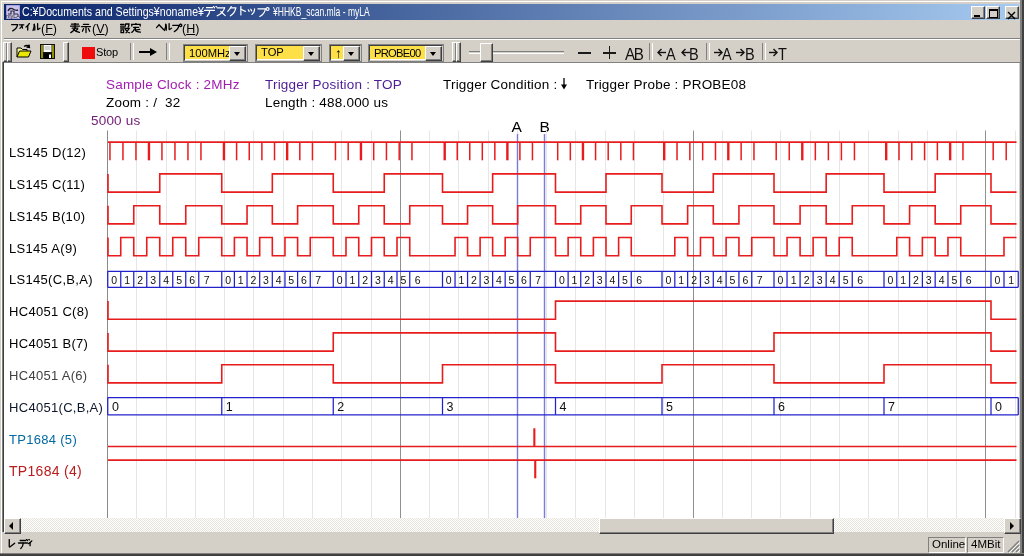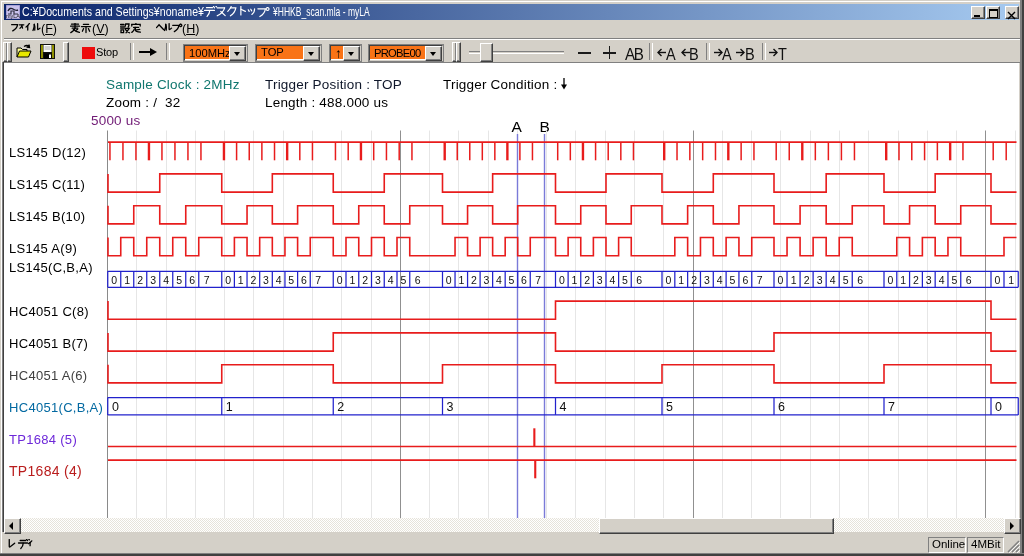--- a/index.html
+++ b/index.html
@@ -1,21 +1,21 @@
 <!DOCTYPE html>
 <html><head><meta charset="utf-8">
 <style>
 html,body{margin:0;padding:0}
 body{width:1024px;height:556px;overflow:hidden;font-family:"Liberation Sans",sans-serif}
 #win{position:absolute;left:0;top:0;width:1024px;height:556px;background:#d4d0c8}
 .abs{position:absolute}
 .raised{border-top:1px solid #fff;border-left:1px solid #fff;border-right:1px solid #404040;border-bottom:1px solid #404040;box-shadow:inset -1px -1px 0 #808080}
 .sunk{border-top:1px solid #808080;border-left:1px solid #808080;border-right:1px solid #fff;border-bottom:1px solid #fff}
 .groove{width:2px;border-left:1px solid #808080;border-right:1px solid #fff}
-.combo{background:#f97316;border-top:1px solid #404040;border-left:1px solid #404040;border-right:1px solid #d4d0c8;border-bottom:1px solid #d4d0c8;box-shadow:0 0 0 1px #808080, inset -1px -1px 0 #fff}
+.combo{background:#fde047;border-top:1px solid #404040;border-left:1px solid #404040;border-right:1px solid #d4d0c8;border-bottom:1px solid #d4d0c8;box-shadow:0 0 0 1px #808080, inset -1px -1px 0 #fff}
 .cbtn{position:absolute;right:0px;top:0px;width:15px;height:13px;background:#d4d0c8;border-top:1px solid #fff;border-left:1px solid #fff;border-right:1px solid #404040;border-bottom:1px solid #404040;box-shadow:inset -1px -1px 0 #808080}
 .arrdn{position:absolute;left:4px;top:5px;width:0;height:0;border-left:3.5px solid transparent;border-right:3.5px solid transparent;border-top:4px solid #000}
 </style></head>
 <body>
 <div id="win">
   <div class="abs" style="left:1px;top:1px;width:1021px;height:1px;background:#fff"></div>
   <div class="abs" style="left:1px;top:1px;width:1px;height:553px;background:#fff"></div>
 
   <div class="abs" style="left:1020px;top:0;width:4px;height:556px;background:#808080;border-right:2px solid #404040;box-sizing:border-box"></div>
   <div class="abs" style="left:0;top:553px;width:1024px;height:3px;background:#808080;border-bottom:2px solid #404040;box-sizing:border-box"></div>
@@ -326,44 +326,45 @@
       <path d="M0,4.5 H8" stroke="#111" stroke-width="1.4"></path>
       <path d="M4.5,1 L8,4.5 L4.5,8" fill="none" stroke="#111" stroke-width="1.4"></path>
     </svg>
   <div class="abs" style="left:777.5px;top:44.5px;font-size:16.5px;color:#111;transform:scaleX(0.88);transform-origin:left top">T</div>
 
   <div class="abs" style="left:4px;top:62px;width:1016px;height:1px;background:#808080"></div>
   <div class="abs" style="left:2px;top:62px;width:1px;height:470px;background:#808080"></div>
   <div class="abs" style="left:3px;top:62px;width:1px;height:470px;background:#404040"></div>
   <div class="abs" style="left:4px;top:63px;width:1015px;height:455px;background:#fff"></div>
 
-  <div class="abs" style="left:106px;top:77px;font-size:13.5px;letter-spacing:0.2px;color:#0f766e">Sample Clock : 2MHz</div>
-  <div class="abs" style="left:265px;top:77px;font-size:13.5px;letter-spacing:0.2px;color:#0f172a">Trigger Position : TOP</div>
+  <div class="abs" style="left:106px;top:77px;font-size:13.5px;letter-spacing:0.2px;color:#a21caf">Sample Clock : 2MHz</div>
+  <div class="abs" style="left:265px;top:77px;font-size:13.5px;letter-spacing:0.2px;color:#4c1d95">Trigger Position : TOP</div>
   <div class="abs" style="left:443px;top:77px;font-size:13.5px;letter-spacing:0.2px;color:#000">Trigger Condition :</div>
   <svg class="abs" style="left:559px;top:78px" width="10" height="12" viewBox="0 0 10 12">
       <path d="M5,0 V8" stroke="#000" stroke-width="1.3"></path>
       <path d="M2,6.5 L5,11.5 L8,6.5 Z" fill="#000"></path>
     </svg>
+  <div class="abs" style="left:586px;top:77px;font-size:13.5px;letter-spacing:0.2px;color:#000">Trigger Probe : PROBE08</div>
   <div class="abs" style="left:106px;top:95px;font-size:13.5px;letter-spacing:0.2px;color:#000">Zoom : /&nbsp;&nbsp;32</div>
   <div class="abs" style="left:265px;top:95px;font-size:13.5px;letter-spacing:0.2px;color:#000">Length : 488.000 us</div>
   <div class="abs" style="left:91px;top:113px;font-size:13.5px;letter-spacing:0.2px;color:#701a75">5000 us</div>
 
   <div class="abs" style="left:511.5px;top:118px;font-size:15.5px;color:#000">A</div>
   <div class="abs" style="left:539.5px;top:118px;font-size:15.5px;color:#000">B</div>
 
   <div style="position:absolute;left:9px;top:145px;font-size:13px;letter-spacing:0.3px;color:#000">LS145 D(12)</div>
 <div style="position:absolute;left:9px;top:177px;font-size:13px;letter-spacing:0.3px;color:#000">LS145 C(11)</div>
 <div style="position:absolute;left:9px;top:209px;font-size:13px;letter-spacing:0.3px;color:#000">LS145 B(10)</div>
 <div style="position:absolute;left:9px;top:241px;font-size:13px;letter-spacing:0.3px;color:#000">LS145 A(9)</div>
-<div style="position:absolute;left:9px;top:260px;font-size:13px;letter-spacing:0.3px;color:#000">LS145(C,B,A)</div>
+<div style="position:absolute;left:9px;top:272px;font-size:13px;letter-spacing:0.3px;color:#000">LS145(C,B,A)</div>
 <div style="position:absolute;left:9px;top:304px;font-size:13px;letter-spacing:0.3px;color:#000">HC4051 C(8)</div>
 <div style="position:absolute;left:9px;top:336px;font-size:13px;letter-spacing:0.3px;color:#000">HC4051 B(7)</div>
 <div style="position:absolute;left:9px;top:368px;font-size:13px;letter-spacing:0.3px;color:#404040">HC4051 A(6)</div>
-<div style="position:absolute;left:9px;top:400px;font-size:13px;letter-spacing:0.3px;color:#0369a1">HC4051(C,B,A)</div>
-<div style="position:absolute;left:9px;top:432px;font-size:13px;letter-spacing:0.3px;color:#6d28d9">TP1684 (5)</div>
+<div style="position:absolute;left:9px;top:400px;font-size:13px;letter-spacing:0.3px;color:#0f172a">HC4051(C,B,A)</div>
+<div style="position:absolute;left:9px;top:432px;font-size:13px;letter-spacing:0.3px;color:#0369a1">TP1684 (5)</div>
 <div style="position:absolute;left:9px;top:463px;font-size:14px;letter-spacing:0.3px;color:#b91c1c">TP1684 (4)</div>
 
   <svg class="abs" style="left:0;top:0" width="1024" height="556" viewBox="0 0 1024 556">
   <line x1="107.5" y1="130.5" x2="107.5" y2="518" stroke="#8a8a8a" stroke-width="1"></line>
 <line x1="136.5" y1="130.5" x2="136.5" y2="518" stroke="#e6e6e6" stroke-width="1"></line>
 <line x1="166.5" y1="130.5" x2="166.5" y2="518" stroke="#e6e6e6" stroke-width="1"></line>
 <line x1="195.5" y1="130.5" x2="195.5" y2="518" stroke="#e6e6e6" stroke-width="1"></line>
 <line x1="224.5" y1="130.5" x2="224.5" y2="518" stroke="#e6e6e6" stroke-width="1"></line>
 <line x1="253.5" y1="130.5" x2="253.5" y2="518" stroke="#e6e6e6" stroke-width="1"></line>
 <line x1="283.5" y1="130.5" x2="283.5" y2="518" stroke="#e6e6e6" stroke-width="1"></line>

